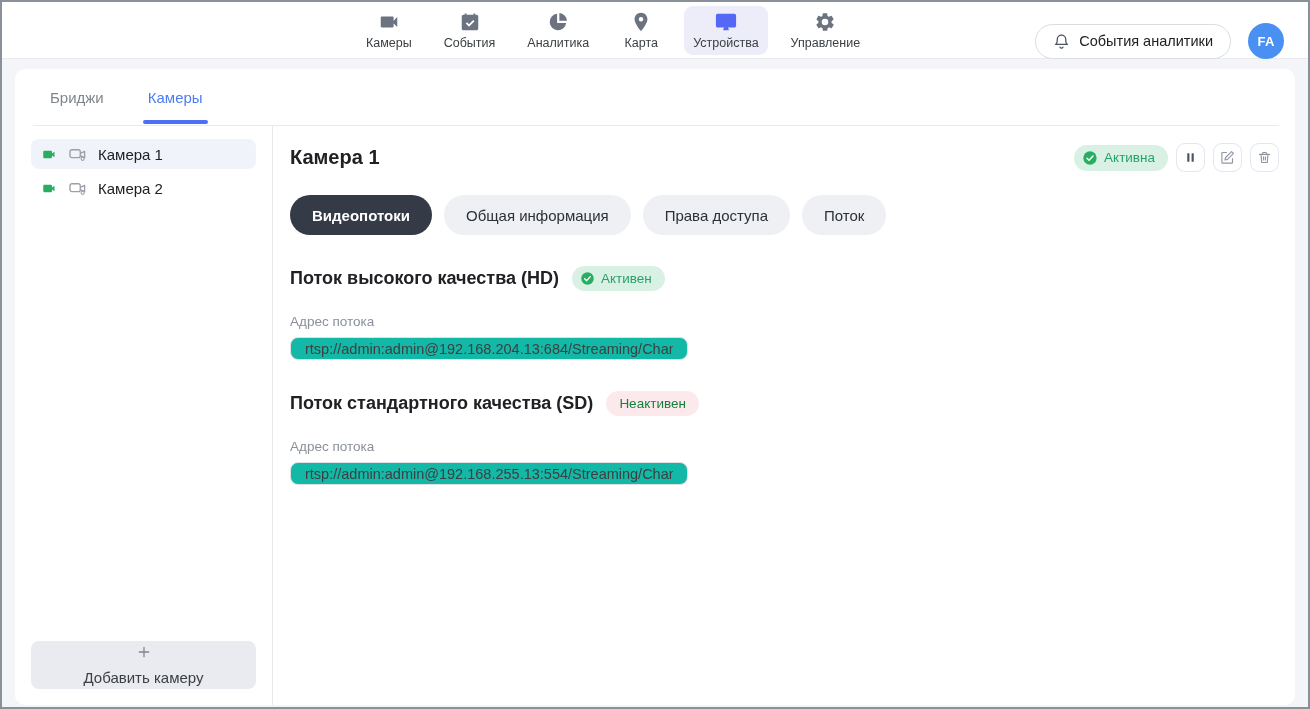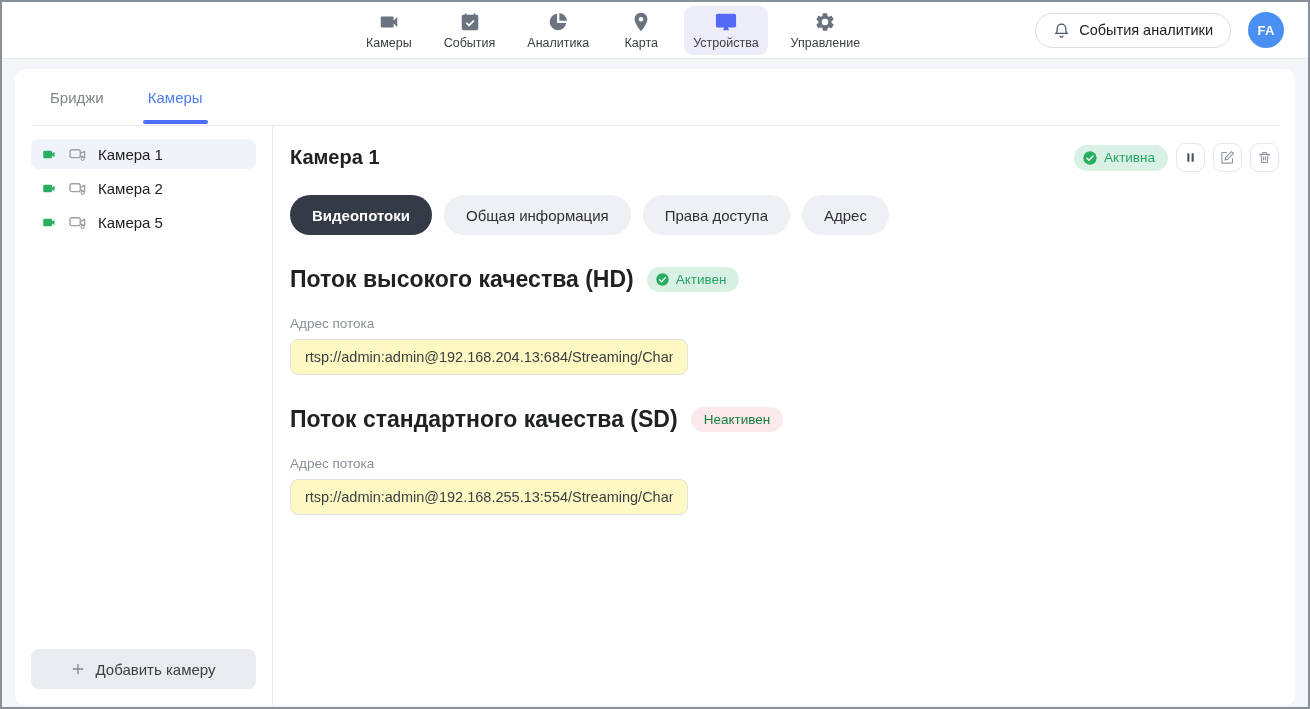--- a/index.html
+++ b/index.html
@@ -27,21 +27,21 @@
     display: flex; flex-direction: column; align-items: center; justify-content: center;
     gap: 3px; padding: 5px 9px; border-radius: 9px; cursor: pointer;
     min-width: 58px;
   }
   .nav-item .nv-ic { height: 22px; display: flex; align-items: center; }
   .nav-item .nv-lb { font-size: 12.5px; color: #3c4043; white-space: nowrap; }
   .nav-item.active { background: #ecedf8; }
   .nav-item svg { fill: #6b7280; }
   .nav-item.active svg { fill: #5468f5; }
   .header-right {
-    position: absolute; right: 24px; top: 0; height: 100%;
+    position: absolute; right: 24px; top: 11px; height: 100%;
     display: flex; align-items: center; gap: 17px;
   }
   .events-btn {
     display: flex; align-items: center; gap: 9px;
     height: 35px; padding: 0 17px;
     border: 1px solid #dadce0; border-radius: 18px; background: #fff;
     font-size: 14.5px; color: #202124; cursor: pointer;
     font-family: "Liberation Sans", sans-serif;
   }
   .avatar {
@@ -76,24 +76,25 @@
   }
   .cam-list { flex: 1; display: flex; flex-direction: column; gap: 4px; }
   .cam-row {
     display: flex; align-items: center; gap: 11px;
     padding: 5px 11px; height: 30px; border-radius: 8px; cursor: pointer;
     font-size: 15px; color: #202124;
   }
   .cam-row.selected { background: #f1f3fa; }
   .cam-row .ic { display: flex; align-items: center; }
   .add-btn {
-    height: 40px; border: none; border-radius: 8px; background: #e9ebf1;
+    height: 48px; border: none; border-radius: 8px; background: #e9ebf1;
     display: flex; align-items: center; justify-content: center; gap: 10px;
     font-size: 15px; color: #3c4043; cursor: pointer;
     font-family: "Liberation Sans", sans-serif;
+    flex-direction: column;
   }
   
   .content { flex: 1; padding: 17px 16px 0 17px; min-width: 0; }
   .title-row { display: flex; align-items: center; justify-content: space-between; }
   .page-title { font-size: 20px; font-weight: bold; color: #202124; }
   .title-controls { display: flex; align-items: center; gap: 8px; }
   .badge {
     display: inline-flex; align-items: center; gap: 6px;
     border-radius: 14px; font-size: 13.5px; white-space: nowrap;
   }
@@ -107,27 +108,27 @@
   .pill-tabs { display: flex; gap: 12px; margin-top: 23px; }
   .pill {
     height: 40px; padding: 0 22px; border: none; border-radius: 20px;
     background: #eef0f4; color: #2c3038; font-size: 15px; cursor: pointer;
     font-family: "Liberation Sans", sans-serif; white-space: nowrap;
   }
   .pill.active { background: #343a46; color: #fff; font-weight: bold; }
   .stream { margin-top: 31px; }
   .stream + .stream { }
   .stream-head { display: flex; align-items: center; gap: 13px; }
-  .stream-title { font-size: 23px; font-weight: bold; color: #202124; }
+  .stream-title { font-size: 18px; font-weight: bold; color: #202124; }
   .field-label { margin-top: 23px; font-size: 13.5px; color: #8a9098; }
   .addr-input {
-    margin-top: 8px; width: 398px; height: 36px;
+    margin-top: 8px; width: 398px; height: 23px;
     border: 1px solid #dfe1e6; border-radius: 8px;
     padding: 0 14px; font-size: 14.5px; color: #3c4043;
-    font-family: "Liberation Sans", sans-serif; background: #fef9c3;
+    font-family: "Liberation Sans", sans-serif; background: #14b8a6;
   }
 </style>
 </head>
 <body>
 
 <div class="header">
   <div class="top-nav">
 
     <div class="nav-item">
       <span class="nv-ic">
@@ -240,35 +241,20 @@
                   <rect x="2.5" y="6" width="13" height="10" rx="2.5"></rect>
                   <path d="M15.5 10.5 21 8v8l-5.5-2.5"></path>
                   <circle cx="18.5" cy="17.5" r="2" stroke-width="1.4"></circle>
                 </svg>
             </span>
             <span>Камера 2</span>
           </div>
 
 
 
-          <div class="cam-row">
-            <span class="ic">
-              <svg width="15" height="15" viewBox="0 0 24 24" fill="#27ae60">
-                  <path d="M16 10.5V8c0-1.1-.9-2-2-2H4C2.9 6 2 6.9 2 8v8c0 1.1.9 2 2 2h10c1.1 0 2-.9 2-2v-2.5l4 3v-9l-4 3z"></path>
-                </svg>
-            </span>
-            <span class="ic">
-              <svg width="19" height="19" viewBox="0 0 24 24" fill="none" stroke="#9aa0a6" stroke-width="1.7" stroke-linejoin="round">
-                  <rect x="2.5" y="6" width="13" height="10" rx="2.5"></rect>
-                  <path d="M15.5 10.5 21 8v8l-5.5-2.5"></path>
-                  <circle cx="18.5" cy="17.5" r="2" stroke-width="1.4"></circle>
-                </svg>
-            </span>
-            <span>Камера 5</span>
-          </div>
 
         </div>
 
         <button class="add-btn">
           <span style="display:flex;">
             <svg width="14" height="14" viewBox="0 0 24 24" fill="none" stroke="#80868b" stroke-width="2.2" stroke-linecap="round">
                 <path d="M12 4v16M4 12h16"></path>
               </svg>
           </span>
           <span>Добавить камеру</span>
@@ -313,21 +299,21 @@
                   </svg>
               </span>
             </button>
           </div>
         </div>
 
         <div class="pill-tabs">
           <button class="pill active">Видеопотоки</button>
           <button class="pill">Общая информация</button>
           <button class="pill">Права доступа</button>
-          <button class="pill">Адрес</button>
+          <button class="pill">Поток</button>
         </div>
 
         <div class="stream">
           <div class="stream-head">
             <span class="stream-title">Поток высокого качества (HD)</span>
             <span class="badge green">
               <span style="display:flex;">
                 <svg width="15" height="15" viewBox="0 0 24 24">
                     <circle cx="12" cy="12" r="10" fill="#27ae60"></circle>
                     <path d="M7.5 12.5l3 3 6-6.5" fill="none" stroke="#fff" stroke-width="2.2" stroke-linecap="round" stroke-linejoin="round"></path>

